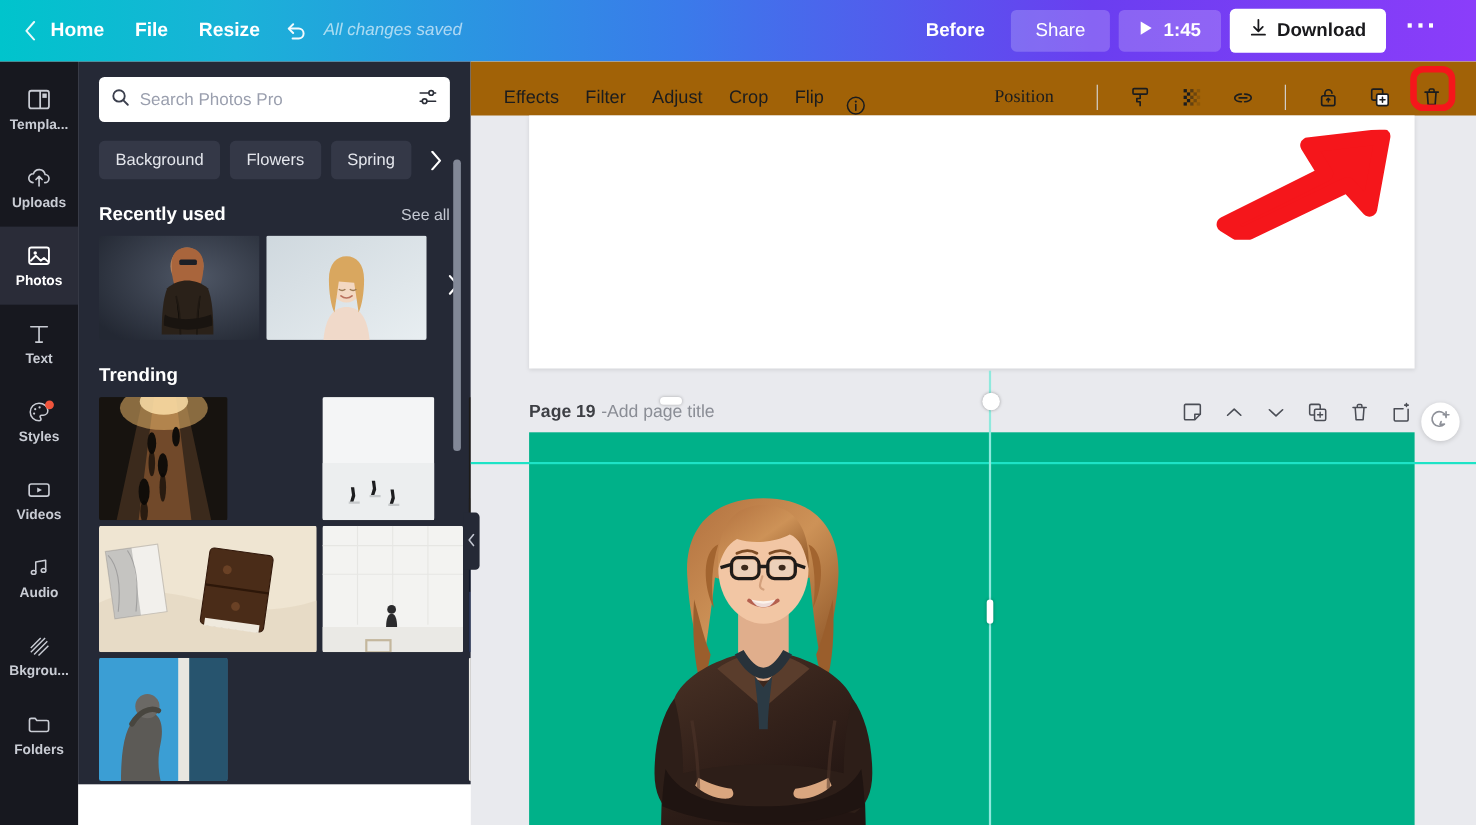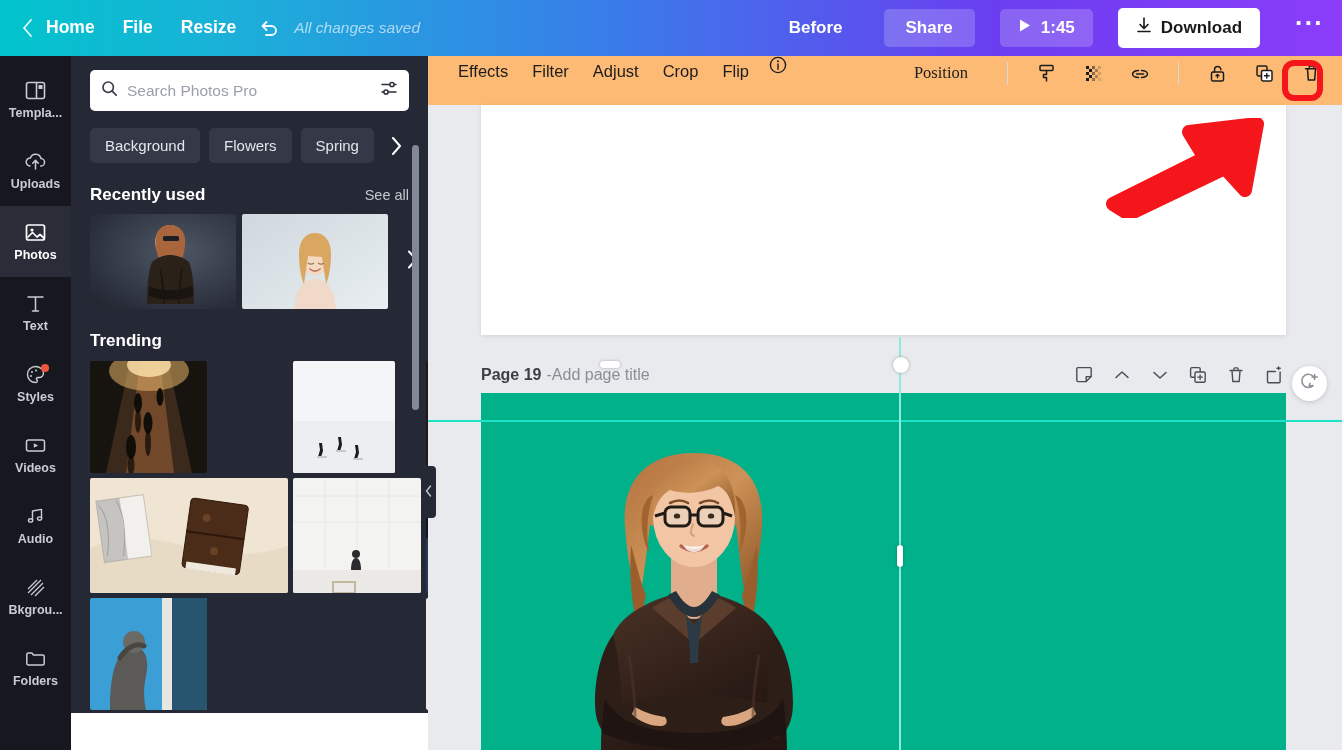--- a/index.html
+++ b/index.html
@@ -22,24 +22,24 @@
     width: 26px; height: 30px; display: flex; align-items: center; justify-content: center;
     color: #fff; opacity: .92;
   }
   .tb-item {
     color: #fff; font-size: 17.5px; font-weight: bold; padding: 6px 14px;
     border-radius: 4px; white-space: nowrap; line-height: 1;
   }
   .tb-item.home { padding-left: 6px; }
   .tb-undo { display: flex; align-items: center; justify-content: center; width: 38px; height: 34px; color: #fff; opacity: .95; }
   .tb-saved { color: #ffffff; opacity: .62; font-size: 15.5px; font-style: italic; margin-left: 6px; }
-  .tb-right { margin-left: auto; display: flex; align-items: center; height: 100%; padding-right: 8px; gap: 25px; }
+  .tb-right { margin-left: auto; display: flex; align-items: center; height: 100%; padding-right: 25px; gap: 8px; }
   .tb-before { color:#fff; font-size:17px; font-weight:bold; padding:8px 16px; border-radius:4px; }
   .tb-share {
-    color: #fff; font-size: 17px; font-weight: bold;
+    color: #fff; font-size: 17px; font-weight: normal;
     background: rgba(255,255,255,.20); padding: 9px 22px; border-radius: 5px;
   }
   .tb-play {
     display: flex; align-items: center; gap: 9px;
     background: rgba(255,255,255,.20); padding: 9px 18px; border-radius: 5px;
     color: #fff; font-size: 17px; font-weight: bold;
   }
   .tb-download {
     display: flex; align-items: center; gap: 9px;
     background: #ffffff; padding: 9px 18px; border-radius: 5px;
@@ -113,21 +113,21 @@
     color: #c2c6d1; font-size: 11px; z-index: 6;
   }
 
   
   .stage {
     position: absolute; top: 56px; left: 428px; width: 914px; height: 694px;
     background: #e9eaee;
   }
   .ctoolbar {
     position: absolute; top: 0; left: 0; width: 914px; height: 49px;
-    background: #fdba74; display: flex; align-items: flex-start; padding: 0 14px 0 18px;
+    background: #a16207; display: flex; align-items: flex-end; padding: 0 24px 0 18px;
   }
   .ct-item { font-size: 16.5px; color: #1b1c1e; padding: 6px 12px; border-radius: 4px; white-space: nowrap; }
   .ct-info { display: flex; align-items: center; padding: 0 8px; }
   .ct-right { margin-left: auto; display: flex; align-items: center; gap: 13px; font-family: Liberation Serif, serif; }
   .ct-pos { font-size: 16.5px; color: #1b1c1e; padding: 6px 12px; margin-right: 6px; }
   .ct-div { width: 1px; height: 23px; background: #d8dade; margin: 0 8px; }
   .ct-ico { width: 34px; height: 34px; display: flex; align-items: center; justify-content: center; position: relative; }
   .ring-hl {
     position: absolute; left: 1282px; top: 60px; width: 41px; height: 41px;
     border: 6px solid #f5161b; border-radius: 12px; z-index: 7; pointer-events: none;

